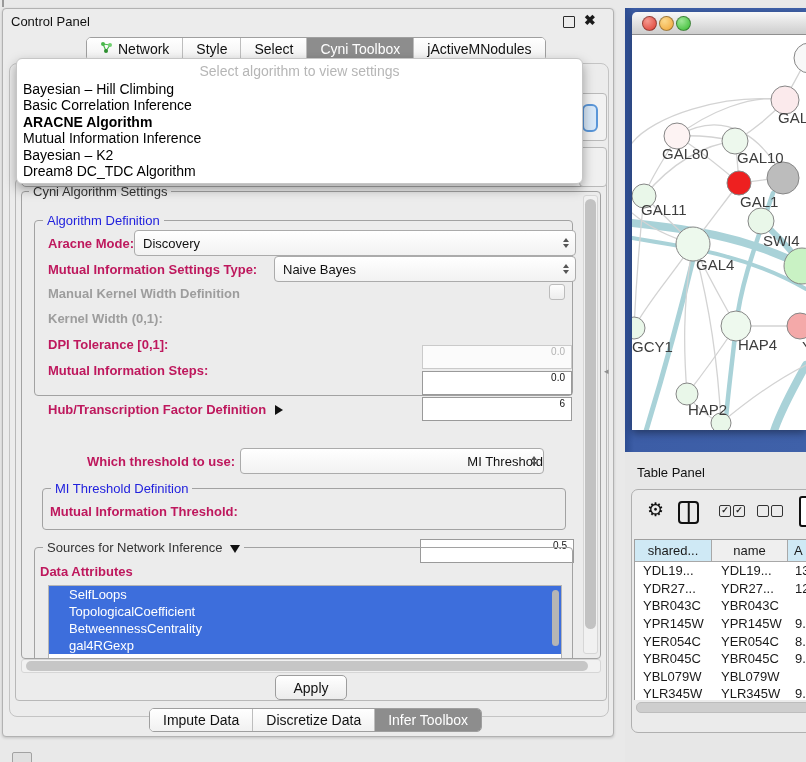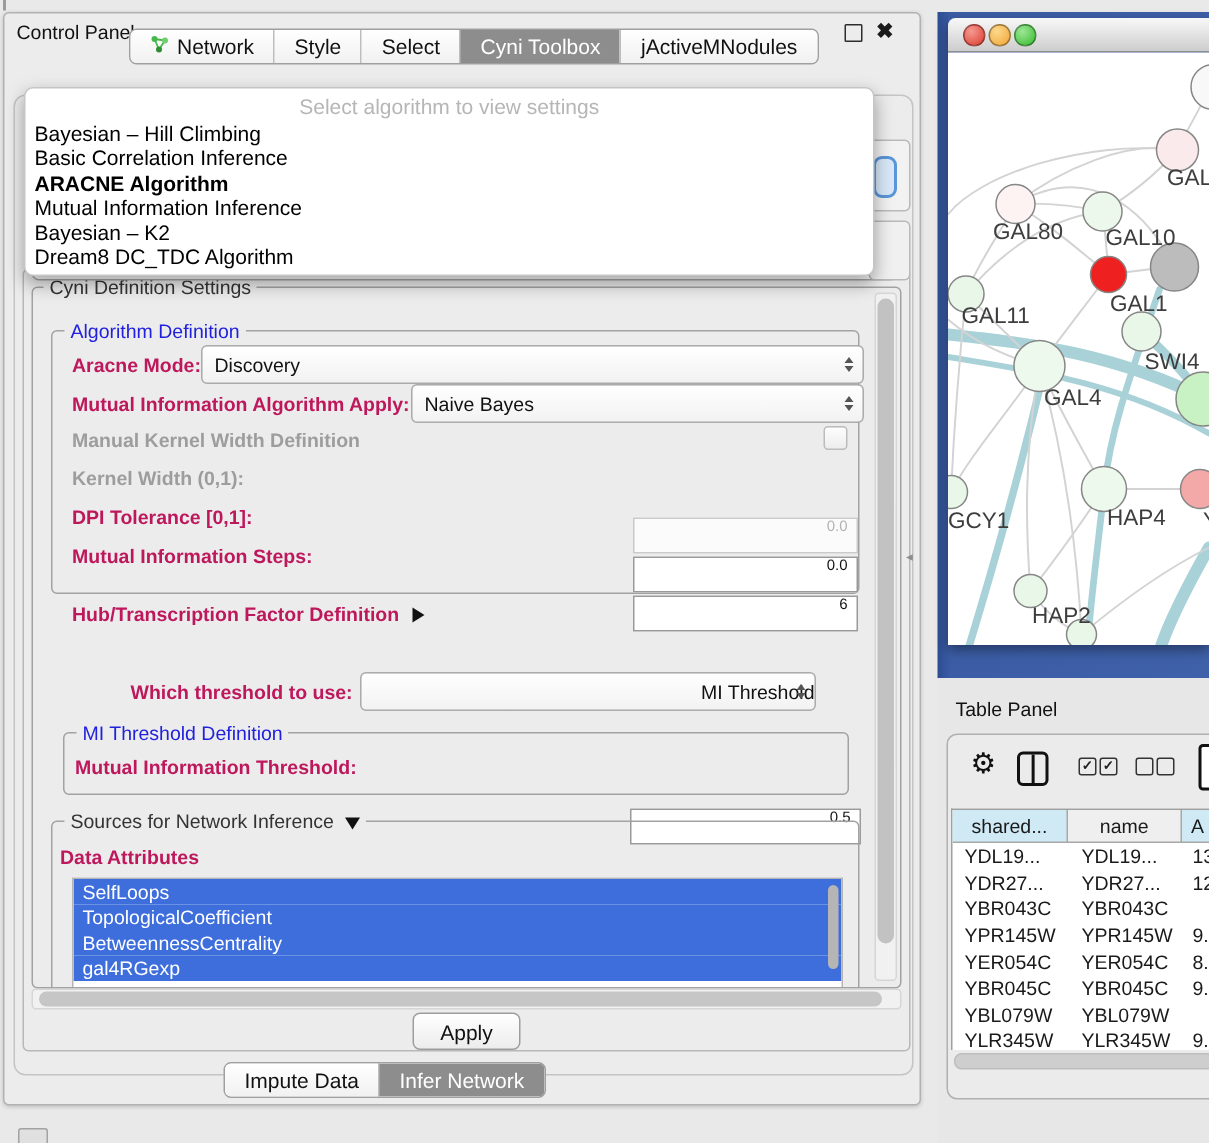--- a/index.html
+++ b/index.html
@@ -61,21 +61,21 @@
        justify-content:flex-end;padding-right:6px;color:#111;margin-top:40px;}
   .fld.dis{background:#fbfbfb;border-color:#cacaca;color:#b3b3b3;}
   .chk{position:absolute;width:14px;height:14px;border:1px solid #bcbcbc;border-radius:3px;
        background:linear-gradient(#fdfdfd,#ededed);}
   .tri-r{display:inline-block;width:0;height:0;border-top:5.5px solid transparent;border-bottom:5.5px solid transparent;
          border-left:8px solid #111;margin-left:9px;vertical-align:-1px;}
   .tri-d{display:inline-block;width:0;height:0;border-left:5.5px solid transparent;border-right:5.5px solid transparent;
          border-top:8px solid #111;margin-left:7px;vertical-align:-1px;}
 
   .list{position:absolute;background:#fff;border:1px solid #b5b5b5;overflow:hidden;}
-  .attr-item{height:17px;line-height:17px;background:#3d6edc;color:#fff;font-size:13px;padding-left:6px;white-space:nowrap;}
+  .attr-item{height:17px;line-height:17px;background:#3d6edc;color:#fff;font-size:13px;padding-left:20px;white-space:nowrap;}
   .sb-track-v{position:absolute;background:#f1f1f1;border:1px solid #d6d6d6;border-radius:3px;}
   .sb-thumb-v{position:absolute;left:1px;right:1px;background:#c2c2c2;border-radius:6px;}
   .sb-track-h{position:absolute;background:#f1f1f1;border:1px solid #d6d6d6;border-radius:3px;}
   .sb-thumb-h{position:absolute;top:1px;bottom:1px;background:#c6c6c6;border-radius:6px;}
 
   .btn{position:absolute;background:linear-gradient(#ffffff,#ececec);border:1px solid #9d9d9d;
        border-radius:5px;font-size:14px;display:flex;align-items:center;justify-content:center;color:#111;}
 
   
   .desktop{position:absolute;left:625px;top:8px;width:181px;height:444px;
@@ -122,21 +122,21 @@
 <div class="screen">
   <div class="corner-tick"></div>
 
   <div class="cp">
     <div class="cp-title">Control Panel</div>
     <div class="float-btn"></div>
     <div class="close-btn">✖</div>
 
     <div class="cp-inner"></div>
 
-    <div class="seg" style="left:83px;top:10px;text-align:center;">
+    <div class="seg" style="left:83px;top:28px;text-align:center;">
       <div class="s">
         <span class="neticon">
           <svg width="13" height="13" viewBox="0 0 13 13">
             <path d="M3,3 L10,4 M3,3 L6,10 M10,4 L6,10" stroke="#49b84b" stroke-width="1.2" fill="none"></path>
             <circle cx="3" cy="3" r="2" fill="#49b84b"></circle>
               <circle cx="10" cy="4" r="2" fill="#6fcf6f"></circle>
               <circle cx="6" cy="10" r="2" fill="#2e8f30"></circle>
           </svg>
         </span>
         <span>Network</span>
@@ -169,36 +169,36 @@
           <div class="dd-item">Bayesian – Hill Climbing</div>
           <div class="dd-item">Basic Correlation Inference</div>
           <div class="dd-item b">ARACNE Algorithm</div>
           <div class="dd-item">Mutual Information Inference</div>
           <div class="dd-item">Bayesian – K2</div>
           <div class="dd-item">Dream8 DC_TDC Algorithm</div>
         </div>
     </div>
 
     <div class="sout"></div>
-    <div class="g-main-t">Cyni Definition Settings</div>
+    <div class="g-main-t">Cyni Algorithm Settings</div>
 
     <div class="g-main">
 
       <div class="tb" style="left:12px;top:28px;width:537px;height:174px;">
         <span class="tb-t t-blue">Algorithm Definition</span>
       </div>
       <div class="lbl" style="left:26px;top:44px;">Aracne Mode:</div>
       <div class="combo" style="left:112px;top:38px;width:432px;height:24px;">
         <span>Discovery</span>
         <span class="arr">
             <i class="up"></i>
             <i class="dn"></i>
           </span>
       </div>
-      <div class="lbl" style="left:26px;top:70px;">Mutual Information Algorithm Apply:</div>
+      <div class="lbl" style="left:26px;top:70px;">Mutual Information Settings Type:</div>
       <div class="combo" style="left:252px;top:64px;width:292px;height:24px;">
         <span>Naive Bayes</span>
         <span class="arr">
             <i class="up"></i>
             <i class="dn"></i>
           </span>
       </div>
       <div class="lbl dis" style="left:26px;top:94px;">Manual Kernel Width Definition</div>
       <div class="chk" style="left:527px;top:92px;"></div>
       <div class="lbl dis" style="left:26px;top:119px;">Kernel Width (0,1):</div>
@@ -260,22 +260,25 @@
     </div>
 
     <div class="btn" style="left:272px;top:666px;width:70px;height:23px;">
       <span>Apply</span>
     </div>
 
     <div class="seg" style="left:146px;top:699px;">
       <div class="s">
           <span>Impute Data</span>
         </div>
+      <div class="s">
+          <span>Discretize Data</span>
+        </div>
       <div class="s sel">
-          <span>Infer Network</span>
+          <span>Infer Toolbox</span>
         </div>
     </div>
   </div>
 
   <div class="splitter">◂</div>
   <div class="mini-sq"></div>
 
   <div class="desktop">
     <div class="nwin">
       <div class="nwin-tb">

